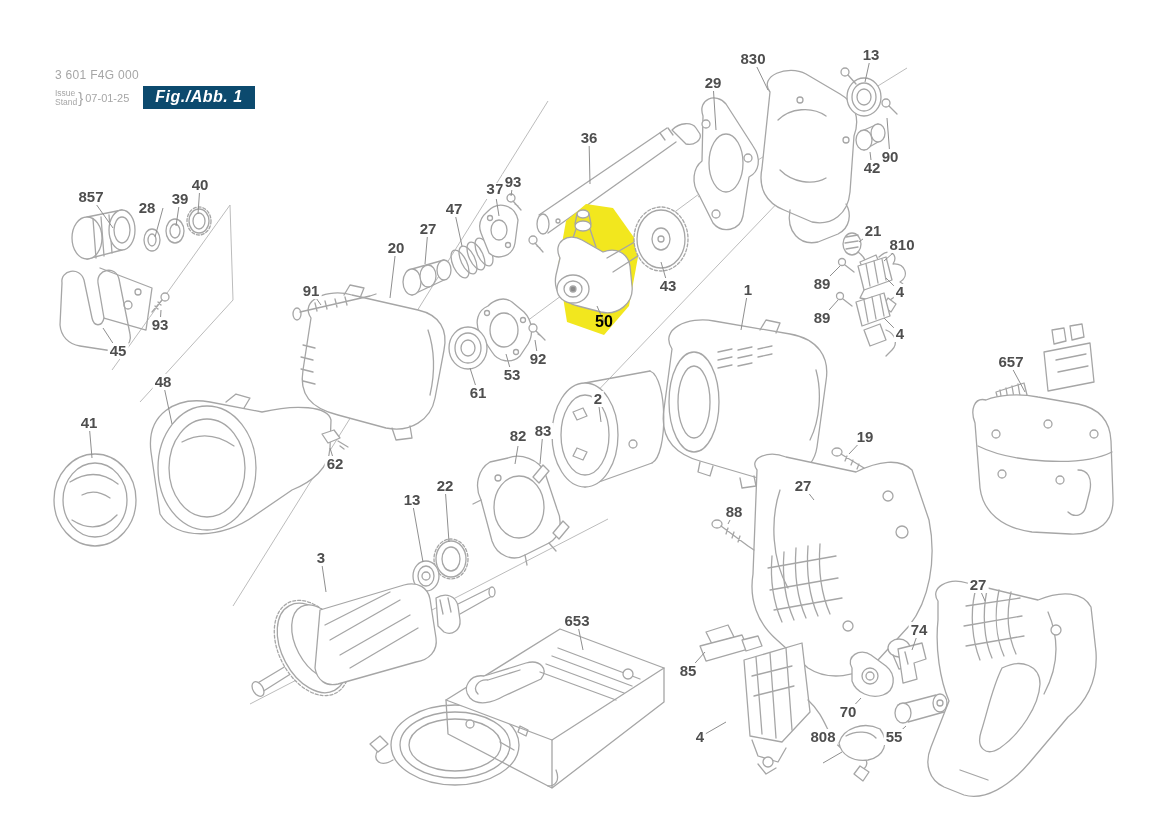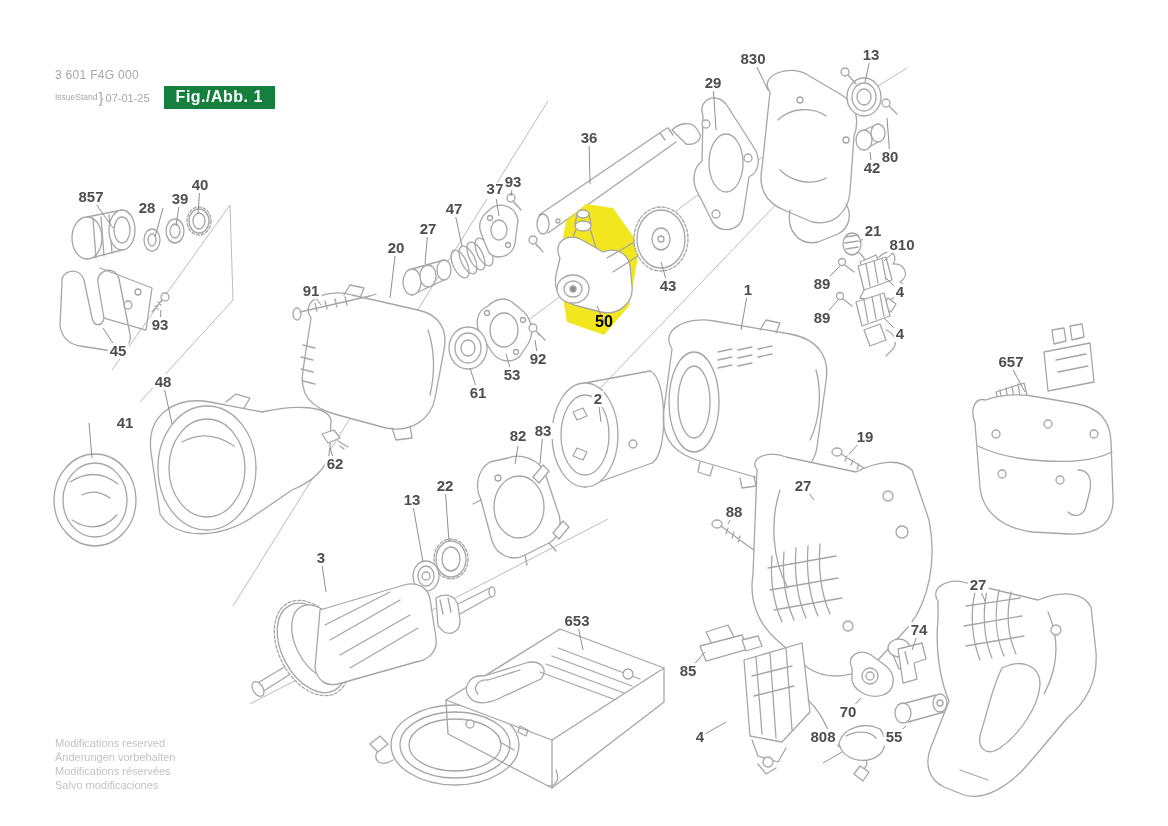--- a/index.html
+++ b/index.html
@@ -2,21 +2,21 @@
 <html><head>
 <meta charset="utf-8">
 <style>
   html,body{margin:0;padding:0;background:#fff;}
   .canvas{position:relative;width:1168px;height:826px;background:#fff;overflow:hidden;
           font-family:"Liberation Sans",sans-serif;}
   svg.diagram{position:absolute;left:0;top:0;}
   .header{position:absolute;left:55px;top:48px;color:#a6a6a6;margin-top:20px;}
   .model-number{font-size:12px;letter-spacing:.3px;}
   .issue-row{display:flex;align-items:center;margin-top:4px;}
-  .issue-stack{display:flex;font-size:8.5px;line-height:9px;}
+  .issue-stack{display:flex;flex-direction:column;font-size:8.5px;line-height:9px;}
   .brace{font-size:15px;font-weight:300;margin:0 2px 0 1px;}
   .issue-date{font-size:11px;margin-right:14px;}
   .fig-badge{display:inline-block;color:#fff;font-size:16px;font-weight:bold;
              padding:2px 12px 3px 12px;letter-spacing:.5px;}
   .footer{position:absolute;left:55px;top:736px;color:#c3c3c3;font-size:11px;line-height:14px;}
   .part-labels{position:absolute;left:0;top:0;width:100%;height:100%;pointer-events:none;}
   .part-label{position:absolute;transform:translate(-50%,-50%);font-size:15px;font-weight:bold;
               color:#4e4e4e;background:#fff;padding:0 2px;line-height:16px;}
   .part-label.hl{color:#000;background:transparent;font-size:16px;}
 </style>
@@ -452,38 +452,38 @@
 </svg>
 
 <div class="part-labels">
       <div class="part-label" style="left: 91px; top: 197px;">857</div>
       <div class="part-label" style="left: 147px; top: 208px;">28</div>
       <div class="part-label" style="left: 180px; top: 199px;">39</div>
       <div class="part-label" style="left: 200px; top: 185px;">40</div>
       <div class="part-label" style="left: 118px; top: 351px;">45</div>
       <div class="part-label" style="left: 160px; top: 325px;">93</div>
       <div class="part-label" style="left: 163px; top: 382px;">48</div>
-      <div class="part-label" style="left: 89px; top: 423px; margin-left: 36px;">41</div>
+      <div class="part-label" style="left: 89px; top: 423px;">41</div>
       <div class="part-label" style="left: 311px; top: 291px;">91</div>
       <div class="part-label" style="left: 396px; top: 248px;">20</div>
       <div class="part-label" style="left: 428px; top: 229px;">27</div>
       <div class="part-label" style="left: 454px; top: 209px;">47</div>
       <div class="part-label" style="left: 495px; top: 191px; font-family: Liberation Mono, monospace;">37</div>
       <div class="part-label" style="left: 513px; top: 182px;">93</div>
       <div class="part-label" style="left: 589px; top: 138px;">36</div>
       <div class="part-label" style="left: 335px; top: 464px;">62</div>
       <div class="part-label" style="left: 478px; top: 393px;">61</div>
       <div class="part-label" style="left: 512px; top: 375px;">53</div>
       <div class="part-label" style="left: 538px; top: 359px;">92</div>
       <div class="part-label hl" style="left: 604px; top: 322px;">50</div>
       <div class="part-label" style="left: 668px; top: 286px;">43</div>
       <div class="part-label" style="left: 713px; top: 83px;">29</div>
       <div class="part-label" style="left: 753px; top: 59px;">830</div>
       <div class="part-label" style="left: 871px; top: 55px;">13</div>
-      <div class="part-label" style="left: 890px; top: 157px;">80</div>
+      <div class="part-label" style="left: 890px; top: 157px;">90</div>
       <div class="part-label" style="left: 872px; top: 168px;">42</div>
       <div class="part-label" style="left: 873px; top: 231px;">21</div>
       <div class="part-label" style="left: 902px; top: 245px;">810</div>
       <div class="part-label" style="left: 822px; top: 284px;">89</div>
       <div class="part-label" style="left: 900px; top: 292px;">4</div>
       <div class="part-label" style="left: 822px; top: 318px;">89</div>
       <div class="part-label" style="left: 900px; top: 334px;">4</div>
       <div class="part-label" style="left: 748px; top: 290px;">1</div>
       <div class="part-label" style="left: 598px; top: 399px;">2</div>
       <div class="part-label" style="left: 518px; top: 436px;">82</div>
@@ -507,24 +507,18 @@
 
 <div class="header">
   <div class="model-number">3 601 F4G 000</div>
   <div class="issue-row">
     <div class="issue-stack">
       <span>Issue</span>
       <span>Stand</span>
     </div>
     <span class="brace">}</span>
     <span class="issue-date">07-01-25</span>
-    <span class="fig-badge" style="background: #15803d;">Fig./Abb. 1</span>
+    <span class="fig-badge" style="background: #0c4a6e; font-style: italic;">Fig./Abb. 1</span>
   </div>
 </div>
 
-<div class="footer">
-  <div>Modifications reserved</div>
-  <div>Änderungen vorbehalten</div>
-  <div>Modifications réservées</div>
-  <div>Salvo modificaciones</div>
+
 </div>
 
-</div>
-
 </body></html>

